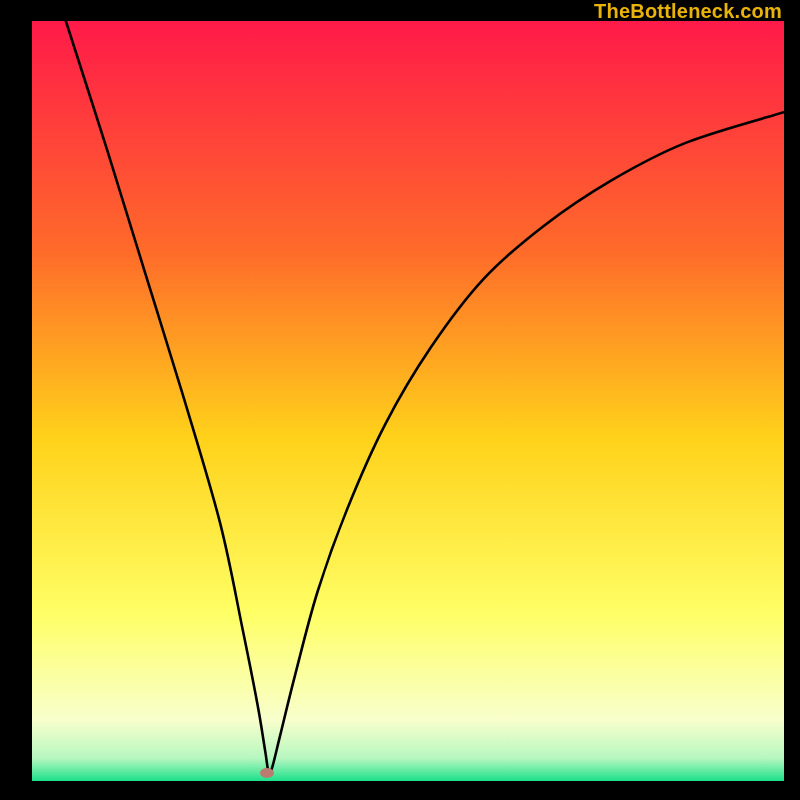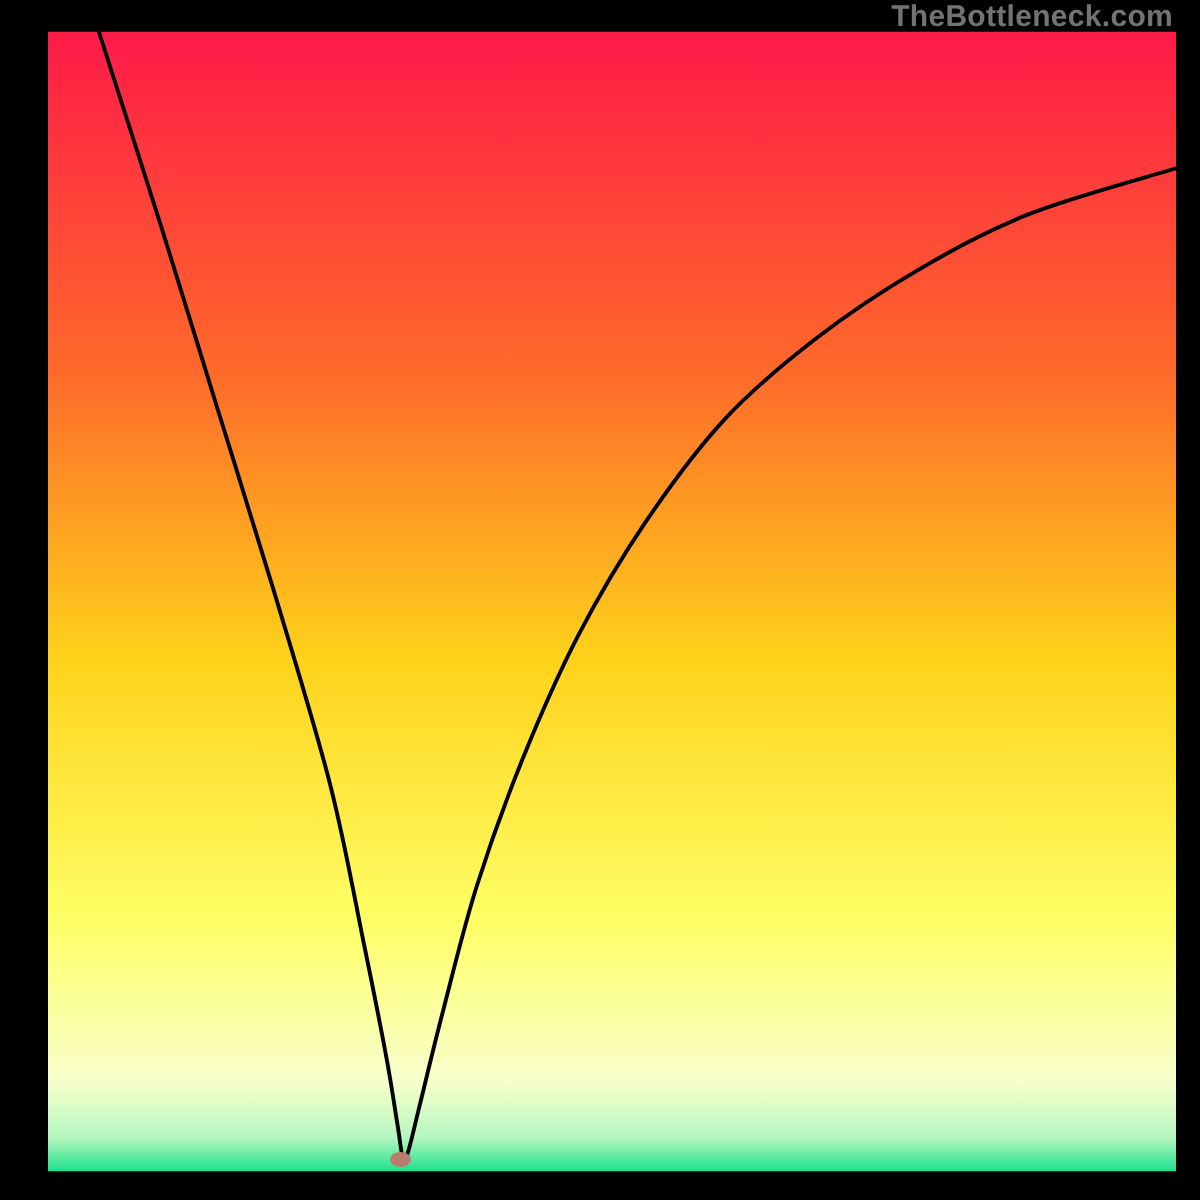--- a/index.html
+++ b/index.html
@@ -25,21 +25,21 @@
     width: 752px;
     height: 760px;
   }
   .watermark {
     position: absolute;
     top: 0px;
     right: 18px;
     font-family: Arial, Helvetica, sans-serif;
     font-size: 20px;
     font-weight: 600;
-    color: #737373;
+    color: #eab308;
     letter-spacing: 0.2px;
   }
   svg.curve {
     position: absolute;
     left: 0;
     top: 0;
     width: 752px;
     height: 760px;
   }
   .dot {

